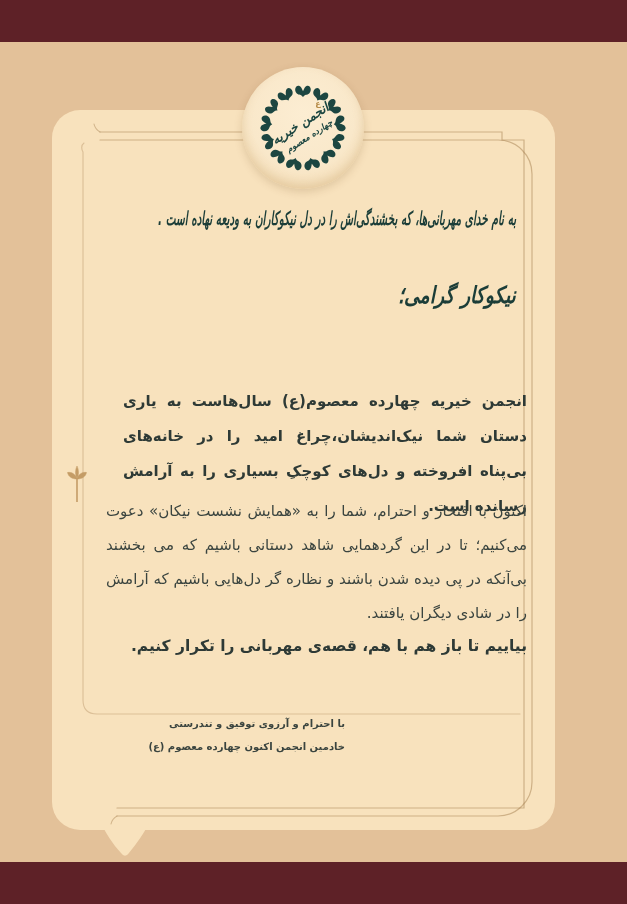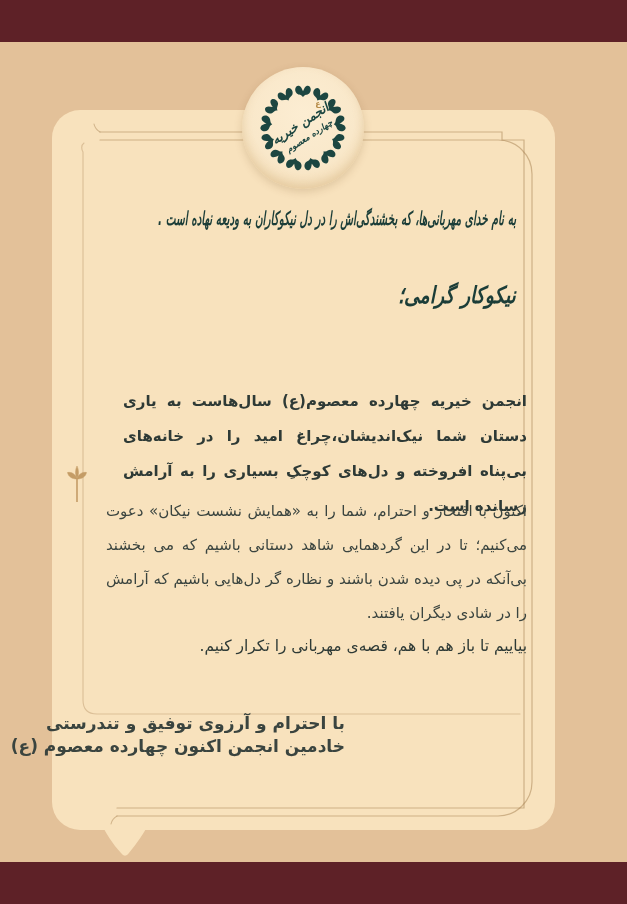--- a/index.html
+++ b/index.html
@@ -53,26 +53,26 @@
   .salutation{top:272px;font-size:23px;line-height:46px;transform:scaleX(.82);}
 
   .para{
     position:absolute;right:100px;
     text-align:justify;text-align-last:right;
     letter-spacing:0;
     margin-top:32px;
   }
   .para1{top:352px;width:404px;font-size:15px;line-height:35px;font-weight:700;color:#2e3a36;}
   .para2{top:462px;width:421px;font-size:15px;line-height:34px;font-weight:400;color:#3a443f;}
-  .para3{top:598px;width:404px;font-size:15.5px;line-height:32px;font-weight:400;color:#2e3a36;
+  .para3{top:598px;width:404px;font-size:15.5px;line-height:32px;font-weight:700;color:#2e3a36;
          text-align:right;text-align-last:right;white-space:nowrap;}
 
   .signature{
     position:absolute;top:712px;right:282px;
-    font-size:17px;line-height:23px;font-weight:700;color:#3a443f;
+    font-size:10px;line-height:23px;font-weight:700;color:#3a443f;
     text-align:right;
   }
 
   .fleuron{position:absolute;left:62px;top:464px;z-index:3;}
 </style>
 </head>
 <body>
 
 <div class="bar top"></div>
 <div class="bar bottom"></div>

